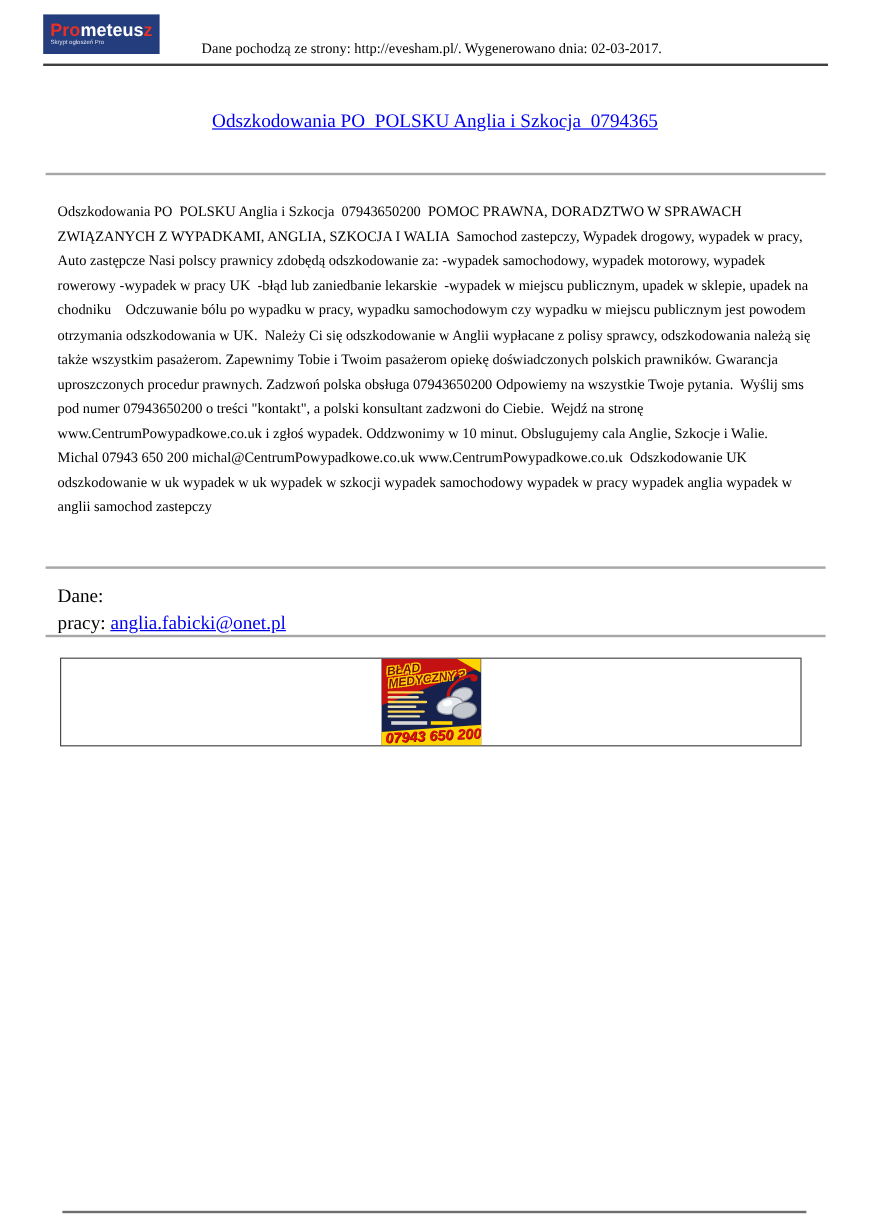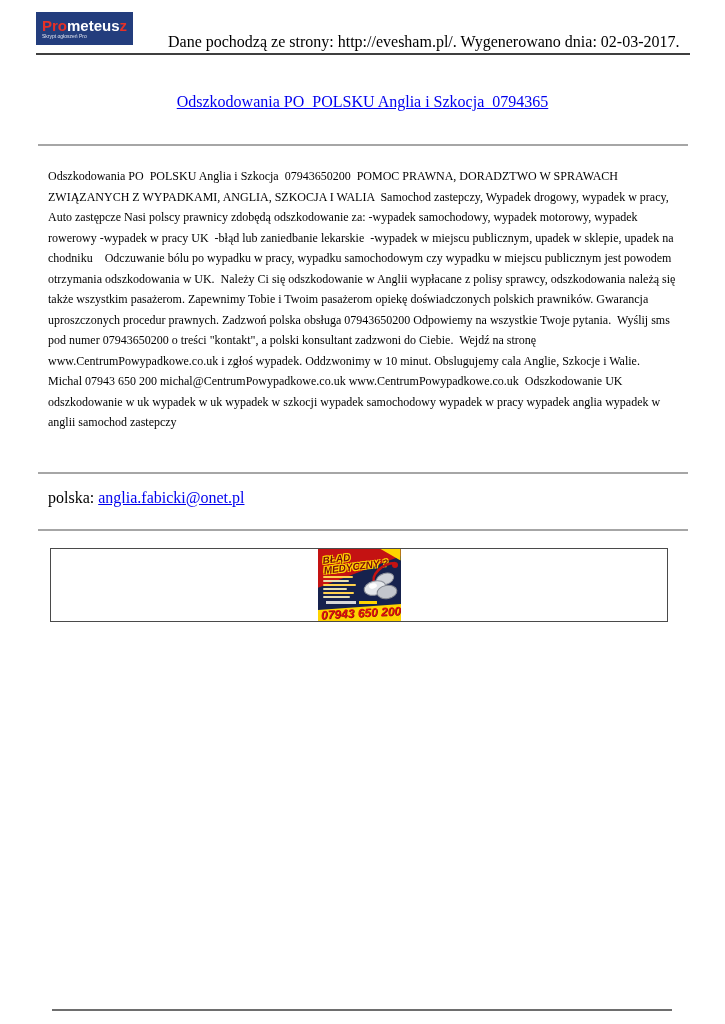--- a/index.html
+++ b/index.html
@@ -24,21 +24,21 @@
     font-weight: bold; font-size: 15px; line-height: 15px;
     color: #ffffff; letter-spacing: 0px; white-space: nowrap;
   }
   .logo .brand .red { color: #e53127; }
   .logo .tagline {
     font-size: 5px; line-height: 7px; color: #dfe3ee;
     align-self: flex-start; padding-left: 6px; white-space: nowrap;
   }
   .source-line {
     position: absolute; left: 168px; top: 33px;
-    font-size: 16px; white-space: pre;
+    font-size: 12px; white-space: pre;
   }
   .rule { position: absolute; height: 2px; }
   .rule-header { left: 36px; top: 53px; width: 654px; background: #3f3f3f; }
   .rule-light  { left: 38px; width: 650px; background: #a6a6a6; }
   .rule-2 { top: 144px; }
   .rule-3 { top: 472px; }
   .rule-4 { top: 529px; }
   .rule-bottom { left: 52px; top: 1009px; width: 620px; background: #6e6e6e; }
 
   
@@ -129,21 +129,22 @@
   <a>Odszkodowania PO  POLSKU Anglia i Szkocja  0794365</a>
 </div>
 
 <div class="rule rule-light rule-2"></div>
 
 <div class="paragraph">Odszkodowania PO  POLSKU Anglia i Szkocja  07943650200  POMOC PRAWNA, DORADZTWO W SPRAWACH ZWIĄZANYCH Z WYPADKAMI, ANGLIA, SZKOCJA I WALIA  Samochod zastepczy, Wypadek drogowy, wypadek w pracy, Auto zastępcze Nasi polscy prawnicy zdobędą odszkodowanie za: -wypadek samochodowy, wypadek motorowy, wypadek rowerowy -wypadek w pracy UK  -błąd lub zaniedbanie lekarskie  -wypadek w miejscu publicznym, upadek w sklepie, upadek na chodniku    Odczuwanie bólu po wypadku w pracy, wypadku samochodowym czy wypadku w miejscu publicznym jest powodem otrzymania odszkodowania w UK.  Należy Ci się odszkodowanie w Anglii wypłacane z polisy sprawcy, odszkodowania należą się także wszystkim pasażerom. Zapewnimy Tobie i Twoim pasażerom opiekę doświadczonych polskich prawników. Gwarancja uproszczonych procedur prawnych. Zadzwoń polska obsługa 07943650200 Odpowiemy na wszystkie Twoje pytania.  Wyślij sms pod numer 07943650200 o treści "kontakt", a polski konsultant zadzwoni do Ciebie.  Wejdź na stronę www.CentrumPowypadkowe.co.uk i zgłoś wypadek. Oddzwonimy w 10 minut. Obslugujemy cala Anglie, Szkocje i Walie.  Michal 07943 650 200 michal@CentrumPowypadkowe.co.uk www.CentrumPowypadkowe.co.uk  Odszkodowanie UK odszkodowanie w uk wypadek w uk wypadek w szkocji wypadek samochodowy wypadek w pracy wypadek anglia wypadek w anglii samochod zastepczy</div>
 
 <div class="rule rule-light rule-3"></div>
 
 <div class="contact">
-  <div><span>polska: </span><a class="link">anglia.fabicki@onet.pl</a></div>
+  <div>Dane:</div>
+  <div><span>pracy: </span><a class="link">anglia.fabicki@onet.pl</a></div>
 </div>
 
 <div class="rule rule-light rule-4"></div>
 
 <div class="ad-box">
   <div class="ad">
     <div class="red-banner"></div>
     <div class="yellow-corner"></div>
     <div class="headline">
       <div>BŁĄD</div>

